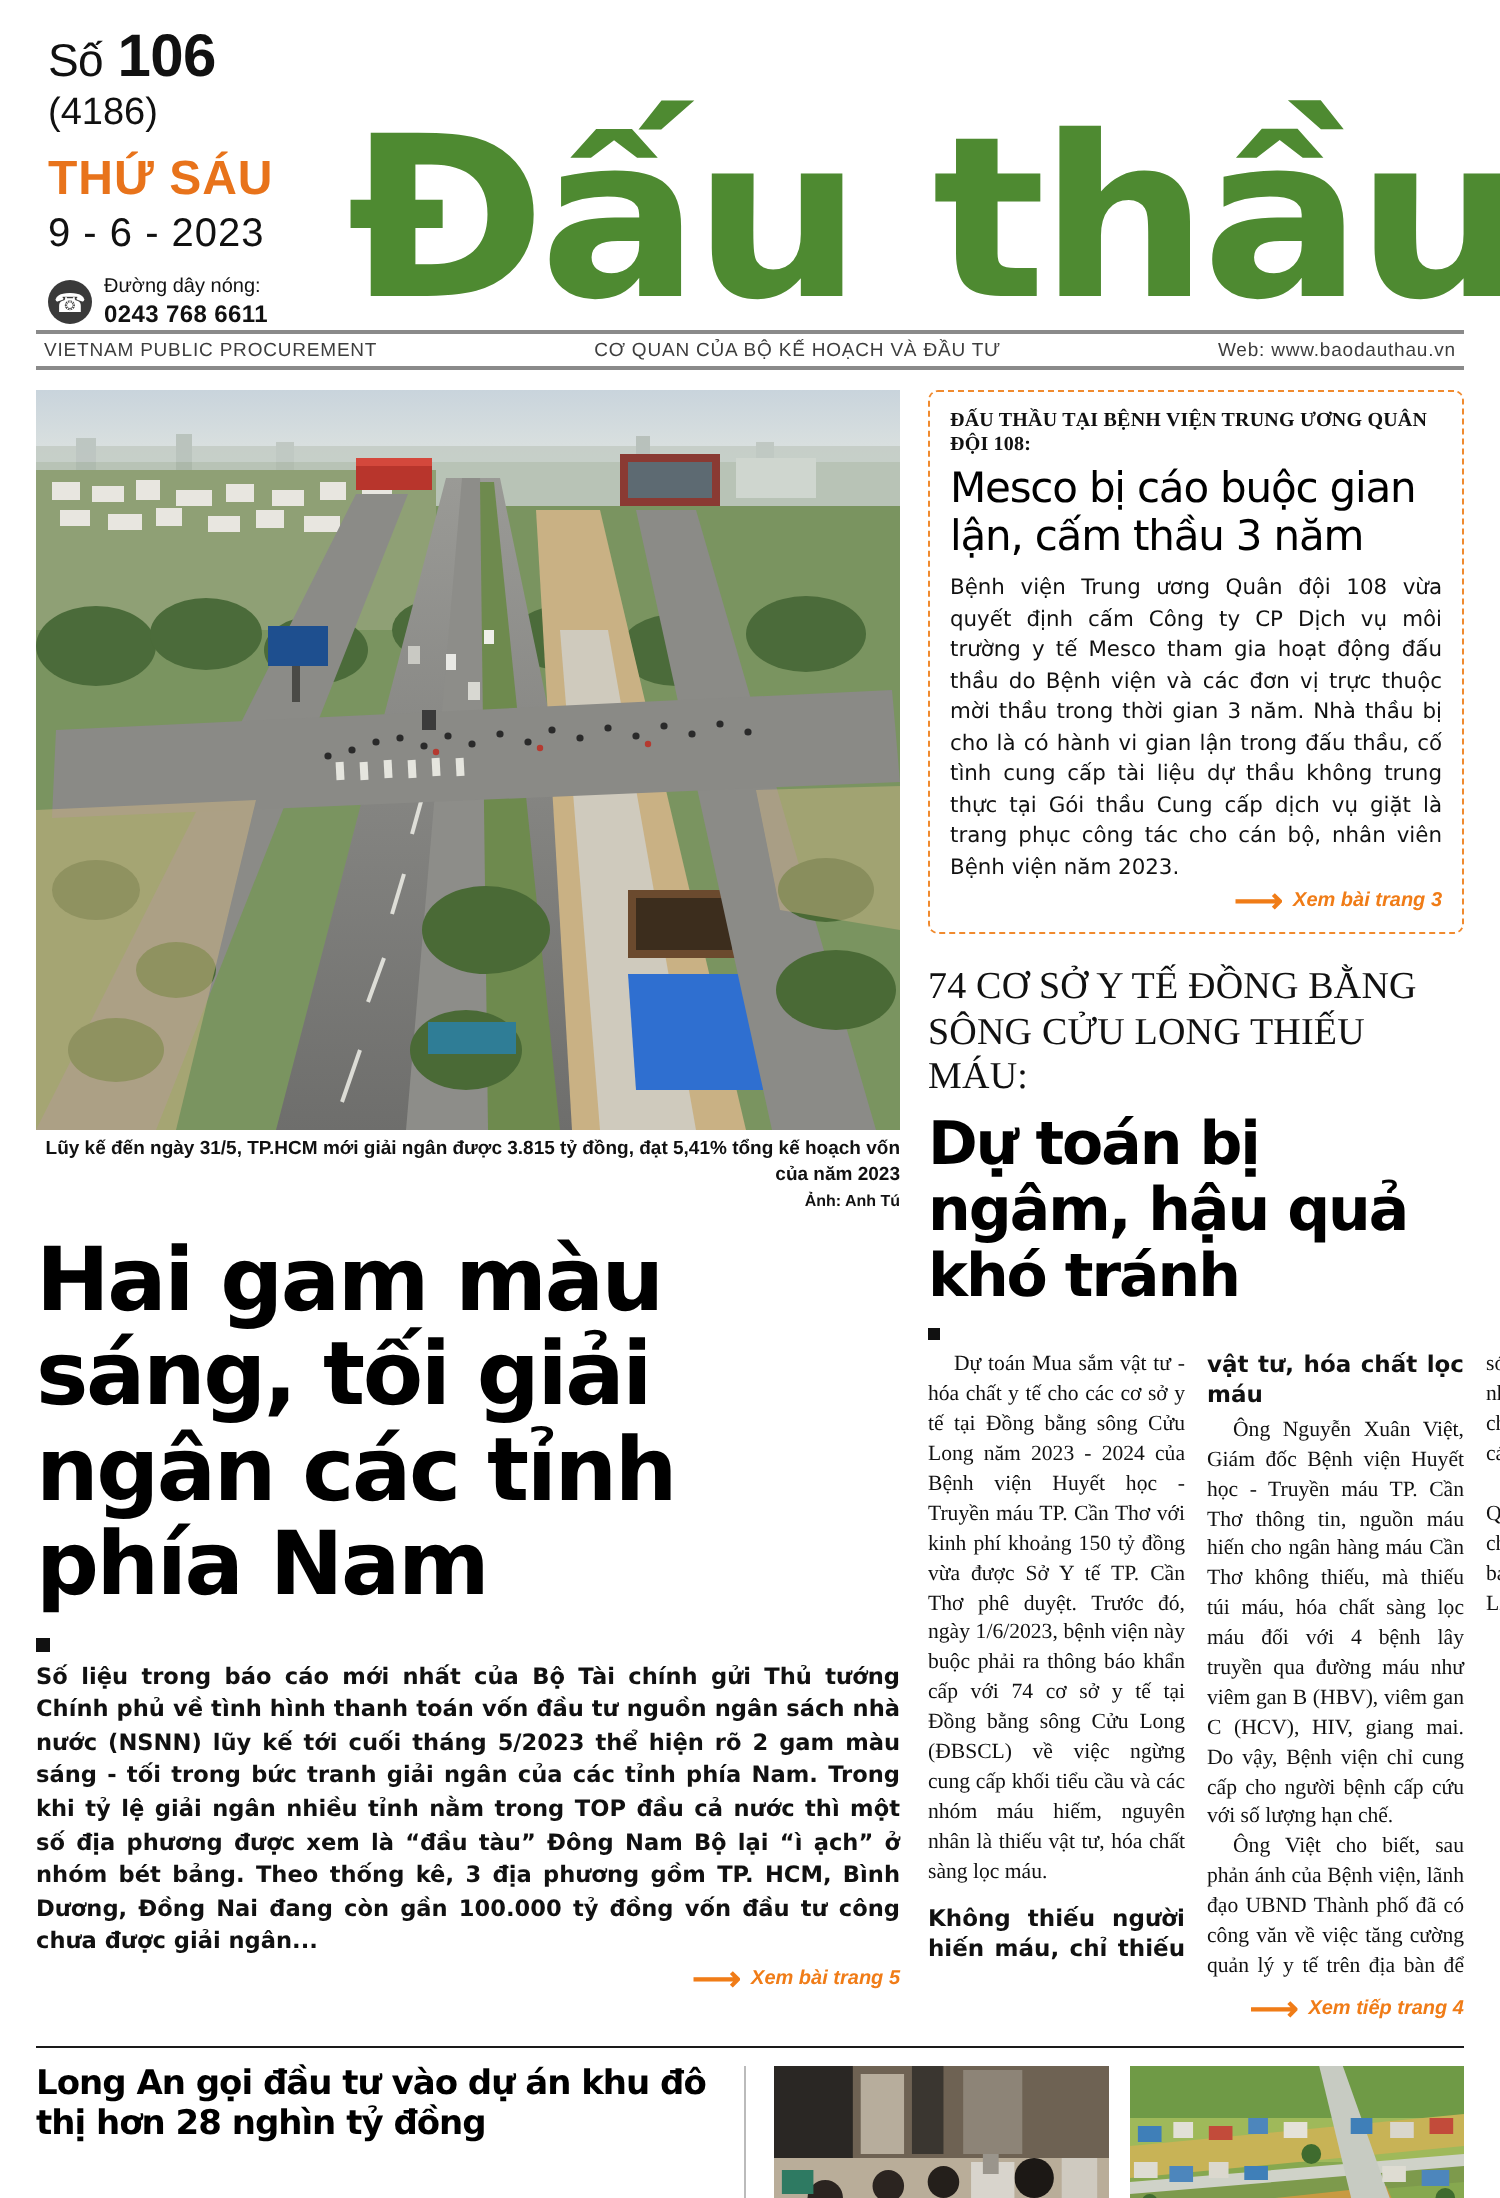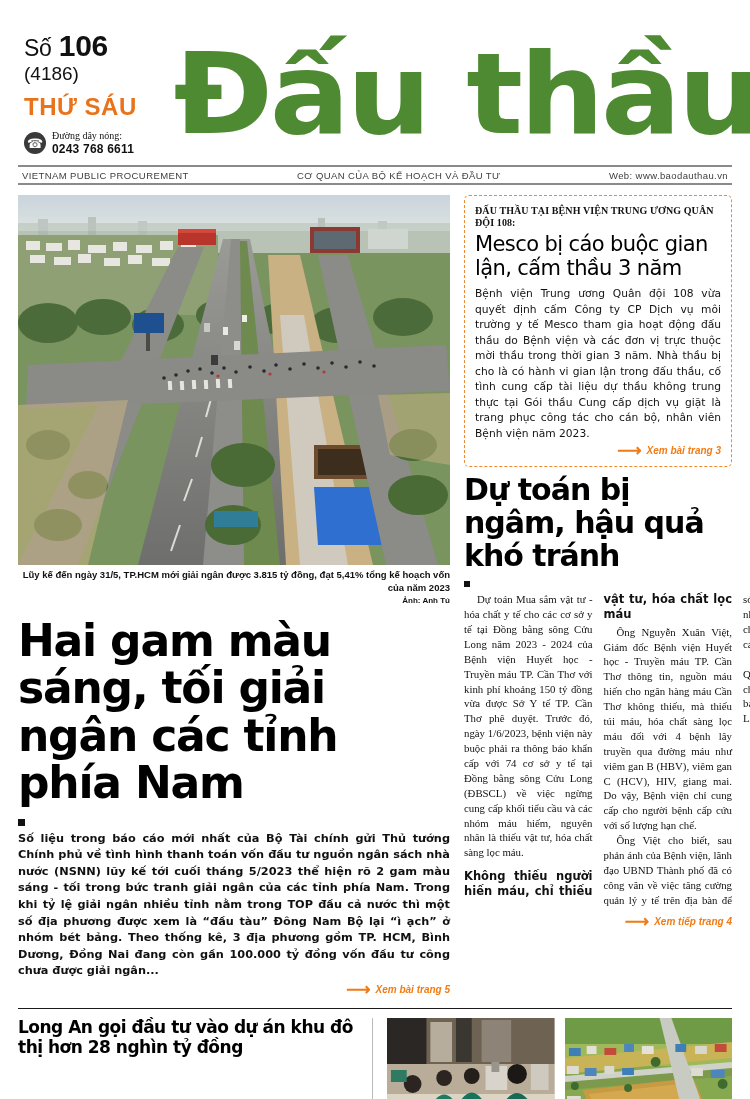--- a/index.html
+++ b/index.html
@@ -8,35 +8,35 @@
     width:750px;height:1099px;
     background:#ffffff;
     font-family:"Liberation Sans", sans-serif;
     color:#111;
     overflow:hidden;
     position:relative;
   }
   .page{width:750px;height:1099px;position:relative;box-sizing:border-box;padding:0 18px;}
 
   
-  .masthead{display:flex;align-items:center;height:165px;padding-top:14px;box-sizing:border-box;}
+  .masthead{display:flex;align-items:flex-end;height:165px;padding-top:14px;box-sizing:border-box;}
   .mast-left{width:172px;flex:0 0 172px;padding-left:6px;box-sizing:border-box;}
   .issue-line{font-size:27px;line-height:1.05;letter-spacing:-.3px;margin-top:8px;}
   .issue-line .lbl{font-weight:400;font-size:23px;}
   .issue-line .num{font-weight:700;font-size:30px;}
   .issue-sub{font-size:19px;margin-top:1px;color:#111;}
   .weekday{color:#E8731B;font-weight:700;font-size:24px;letter-spacing:.5px;margin-top:8px;}
   .date{font-size:20px;margin-top:2px;letter-spacing:.5px;}
   .hotline{display:flex;align-items:center;gap:6px;margin-top:9px;}
   .phone-badge{
     width:22px;height:22px;border-radius:50%;background:#3a3a3a;color:#fff;
     display:flex;align-items:center;justify-content:center;font-size:13px;flex:0 0 22px;
   }
   .hotline-text{font-size:10px;line-height:1.25;}
-  .hotline-text .t1{display:block;font-weight:400;font-family:Liberation Serif, serif;}
+  .hotline-text .t1{display:block;font-weight:400;}
   .hotline-text .t2{display:block;font-weight:700;font-size:12px;letter-spacing:.2px;}
 
   .mast-title{
     flex:1;text-align:center;color:#4E8A31;
     font-family:"DejaVu Sans", sans-serif;
     font-weight:700;font-size:112px;line-height:.96;
     letter-spacing:-3px;
     padding-top:10px;
     transform:scaleX(1.06);
     white-space:nowrap;
@@ -129,20 +129,21 @@
 <div class="page">
 
   <div class="masthead">
     <div class="mast-left">
       <div class="issue-line">
         <span class="lbl">Số</span>
         <span class="num">106</span>
       </div>
       <div class="issue-sub">(4186)</div>
       <div class="weekday">THỨ SÁU</div>
+      <div class="date">9 - 6 - 2023</div>
       <div class="hotline">
         <span class="phone-badge">☎</span>
         <span class="hotline-text">
           <span class="t1">Đường dây nóng:</span>
           <span class="t2">0243 768 6611</span>
         </span>
       </div>
     </div>
     <div class="mast-title">Đấu thầu</div>
   </div>
@@ -317,20 +318,21 @@
       <div class="box-article">
         <div class="kicker-serif">ĐẤU THẦU TẠI BỆNH VIỆN TRUNG ƯƠNG QUÂN ĐỘI 108:</div>
         <div class="box-head">Mesco bị cáo buộc gian lận, cấm thầu 3 năm</div>
         <div class="box-body">Bệnh viện Trung ương Quân đội 108 vừa quyết định cấm Công ty CP Dịch vụ môi trường y tế Mesco tham gia hoạt động đấu thầu do Bệnh viện và các đơn vị trực thuộc mời thầu trong thời gian 3 năm. Nhà thầu bị cho là có hành vi gian lận trong đấu thầu, cố tình cung cấp tài liệu dự thầu không trung thực tại Gói thầu Cung cấp dịch vụ giặt là trang phục công tác cho cán bộ, nhân viên Bệnh viện năm 2023.</div>
         <div class="jump">
           <span class="arw">⟶</span>
           <span class="txt">Xem bài trang 3</span>
         </div>
       </div>
 
+      <div class="kicker2">74 CƠ SỞ Y TẾ ĐỒNG BẰNG SÔNG CỬU LONG THIẾU MÁU:</div>
       <div class="head2">Dự toán bị ngâm, hậu quả khó tránh</div>
       <span class="sq2"></span>
 
       <div class="two-col">
         <p>Dự toán Mua sắm vật tư - hóa chất y tế cho các cơ sở y tế tại Đồng bằng sông Cửu Long năm 2023 - 2024 của Bệnh viện Huyết học - Truyền máu TP. Cần Thơ với kinh phí khoảng 150 tỷ đồng vừa được Sở Y tế TP. Cần Thơ phê duyệt. Trước đó, ngày 1/6/2023, bệnh viện này buộc phải ra thông báo khẩn cấp với 74 cơ sở y tế tại Đồng bằng sông Cửu Long (ĐBSCL) về việc ngừng cung cấp khối tiểu cầu và các nhóm máu hiếm, nguyên nhân là thiếu vật tư, hóa chất sàng lọc máu.</p>
         <h4>Không thiếu người hiến máu, chỉ thiếu vật tư, hóa chất lọc máu</h4>
         <p>Ông Nguyễn Xuân Việt, Giám đốc Bệnh viện Huyết học - Truyền máu TP. Cần Thơ thông tin, nguồn máu hiến cho ngân hàng máu Cần Thơ không thiếu, mà thiếu túi máu, hóa chất sàng lọc máu đối với 4 bệnh lây truyền qua đường máu như viêm gan B (HBV), viêm gan C (HCV), HIV, giang mai. Do vậy, Bệnh viện chỉ cung cấp cho người bệnh cấp cứu với số lượng hạn chế.</p>
         <p>Ông Việt cho biết, sau phản ánh của Bệnh viện, lãnh đạo UBND Thành phố đã có công văn về việc tăng cường quản lý y tế trên địa bàn để sớm tháo gỡ khó khăn, đẩy nhanh việc mua sắm hóa chất, vật tư, thiết bị y tế cho các cơ sở y tế.</p>
         <p>Về phía Bộ Y tế, Cục Quản lý khám, chữa bệnh cho biết, sau khi nhận được báo cáo của Sở Y tế tỉnh Bạc Liêu về</p>
       </div>

